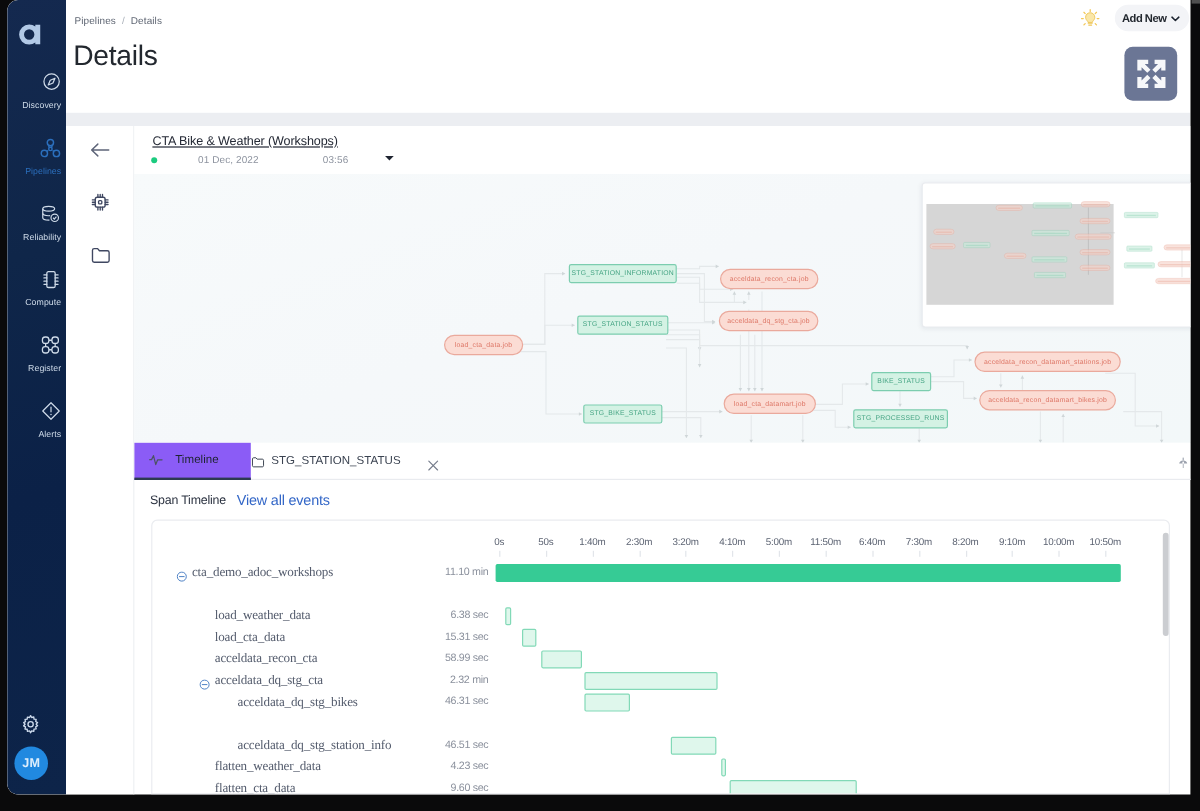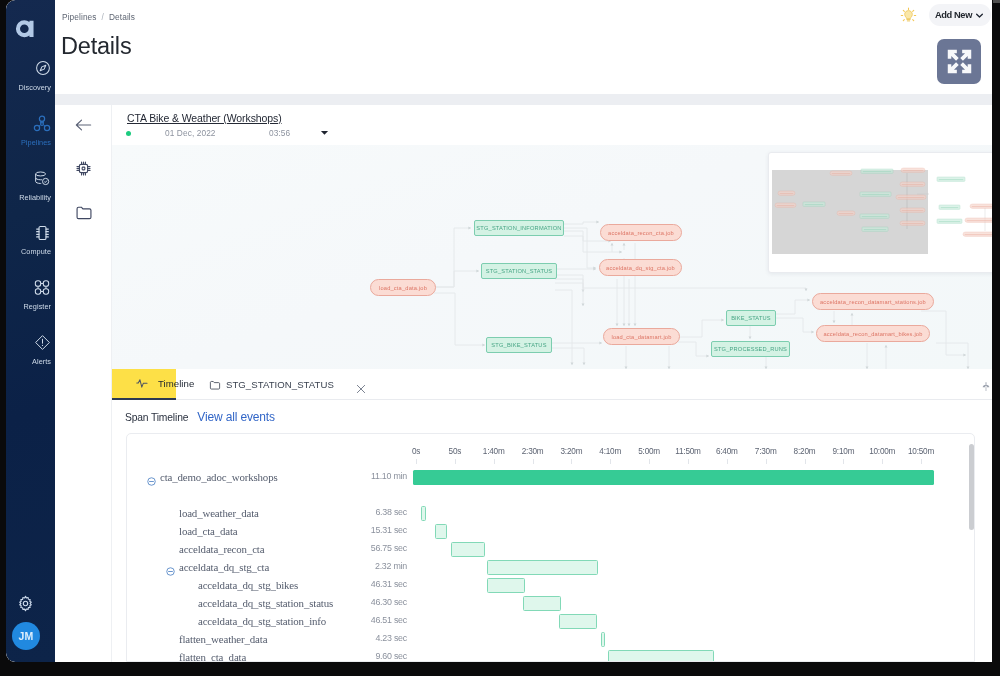--- a/index.html
+++ b/index.html
@@ -379,21 +379,21 @@
           <rect x="201" y="51" width="28" height="4.4" rx="2.5" fill="#f6d2c8" stroke="#e59e8d" stroke-width="0.4" opacity="0.62"></rect>
           <rect x="202.8" y="53" width="24.4" height="1.1" fill="#e59e8d" opacity="0.34"></rect>
           <rect x="196" y="65" width="37" height="4.4" rx="2.5" fill="#f6d2c8" stroke="#e59e8d" stroke-width="0.4" opacity="0.62"></rect>
           <rect x="197.8" y="67" width="33.4" height="1.1" fill="#e59e8d" opacity="0.34"></rect>
           <rect x="194" y="79" width="39" height="4.4" rx="2.5" fill="#f6d2c8" stroke="#e59e8d" stroke-width="0.4" opacity="0.62"></rect>
           <rect x="195.8" y="81" width="35.4" height="1.1" fill="#e59e8d" opacity="0.34"></rect>
         </svg>
 </div>
 <div class="tabs">
 <div class="base"></div>
-<div class="tab active" style="left:0px;width:64px;justify-content:flex-start;padding-left:24px;gap:9px;background:#fde047">
+<div class="tab active" style="left:0px;width:97px;justify-content:flex-start;padding-left:12px;gap:9px;background:#8b5cf6">
           <span style="display:flex">
             <svg width="13" height="11" viewBox="0 0 22 18" fill="none" stroke="#4b5363" stroke-width="1.7" stroke-linecap="round" stroke-linejoin="round">
               <path d="M1.3 8.2h2.6L6.6 2.6l3.2 12.6 2.7-6.8h6.2"></path>
             </svg>
           </span>
           <span>Timeline</span>
         </div>
 <div class="tab" style="left:92px;width:160px;gap:5px;padding-left:5px">
           <span style="display:flex">
             <svg width="12" height="10" viewBox="0 0 24 21" fill="none" stroke="#3a4250" stroke-width="1.7" stroke-linejoin="round">
@@ -459,42 +459,37 @@
 <div class="sdur" style="left:130px;width:150px;top:2px">6.38 sec</div>
 <div class="sbar open" style="left:294.0px;top:0.5px;width:5.0px"></div>
 </div>
 <div class="srow" style="top:89.0px">
 <div class="sname" style="left:52px;top:1.5px">load_cta_data</div>
 <div class="sdur" style="left:130px;width:150px;top:2px">15.31 sec</div>
 <div class="sbar open" style="left:308.0px;top:0.5px;width:12.0px"></div>
 </div>
 <div class="srow" style="top:107.0px">
 <div class="sname" style="left:52px;top:1.5px">acceldata_recon_cta</div>
-<div class="sdur" style="left:130px;width:150px;top:2px">56.75 sec</div>
+<div class="sdur" style="left:130px;width:150px;top:2px">58.99 sec</div>
 <div class="sbar open" style="left:324.0px;top:0.5px;width:34.0px"></div>
 </div>
 <div class="srow" style="top:125.0px">
 <div class="sexp" style="left:39px;top:3.2px"><svg width="9" height="9" viewBox="0 0 12 12" fill="none" stroke="#4b80c4" stroke-width="1.1">
               <circle cx="6" cy="6" r="5.0"></circle>
               <path d="M3.4 6h5.2" stroke-linecap="round"></path>
             </svg></div>
 <div class="sname" style="left:52px;top:1.5px">acceldata_dq_stg_cta</div>
 <div class="sdur" style="left:130px;width:150px;top:2px">2.32 min</div>
 <div class="sbar open" style="left:360.0px;top:0.5px;width:111.0px"></div>
 </div>
 <div class="srow" style="top:143.0px">
 <div class="sname" style="left:71px;top:1.5px">acceldata_dq_stg_bikes</div>
 <div class="sdur" style="left:130px;width:150px;top:2px">46.31 sec</div>
 <div class="sbar open" style="left:360.0px;top:0.5px;width:38.0px"></div>
 </div>
-<div class="srow" style="top:161.0px">
-<div class="sname" style="left:71px;top:1.5px">acceldata_dq_stg_station_status</div>
-<div class="sdur" style="left:130px;width:150px;top:2px">46.30 sec</div>
-<div class="sbar open" style="left:396.0px;top:0.5px;width:38.0px"></div>
-</div>
 <div class="srow" style="top:179.0px">
 <div class="sname" style="left:71px;top:1.5px">acceldata_dq_stg_station_info</div>
 <div class="sdur" style="left:130px;width:150px;top:2px">46.51 sec</div>
 <div class="sbar open" style="left:432.0px;top:0.5px;width:38.0px"></div>
 </div>
 <div class="srow" style="top:197.0px">
 <div class="sname" style="left:52px;top:1.5px">flatten_weather_data</div>
 <div class="sdur" style="left:130px;width:150px;top:2px">4.23 sec</div>
 <div class="sbar open" style="left:474.0px;top:0.5px;width:4.0px"></div>
 </div>

